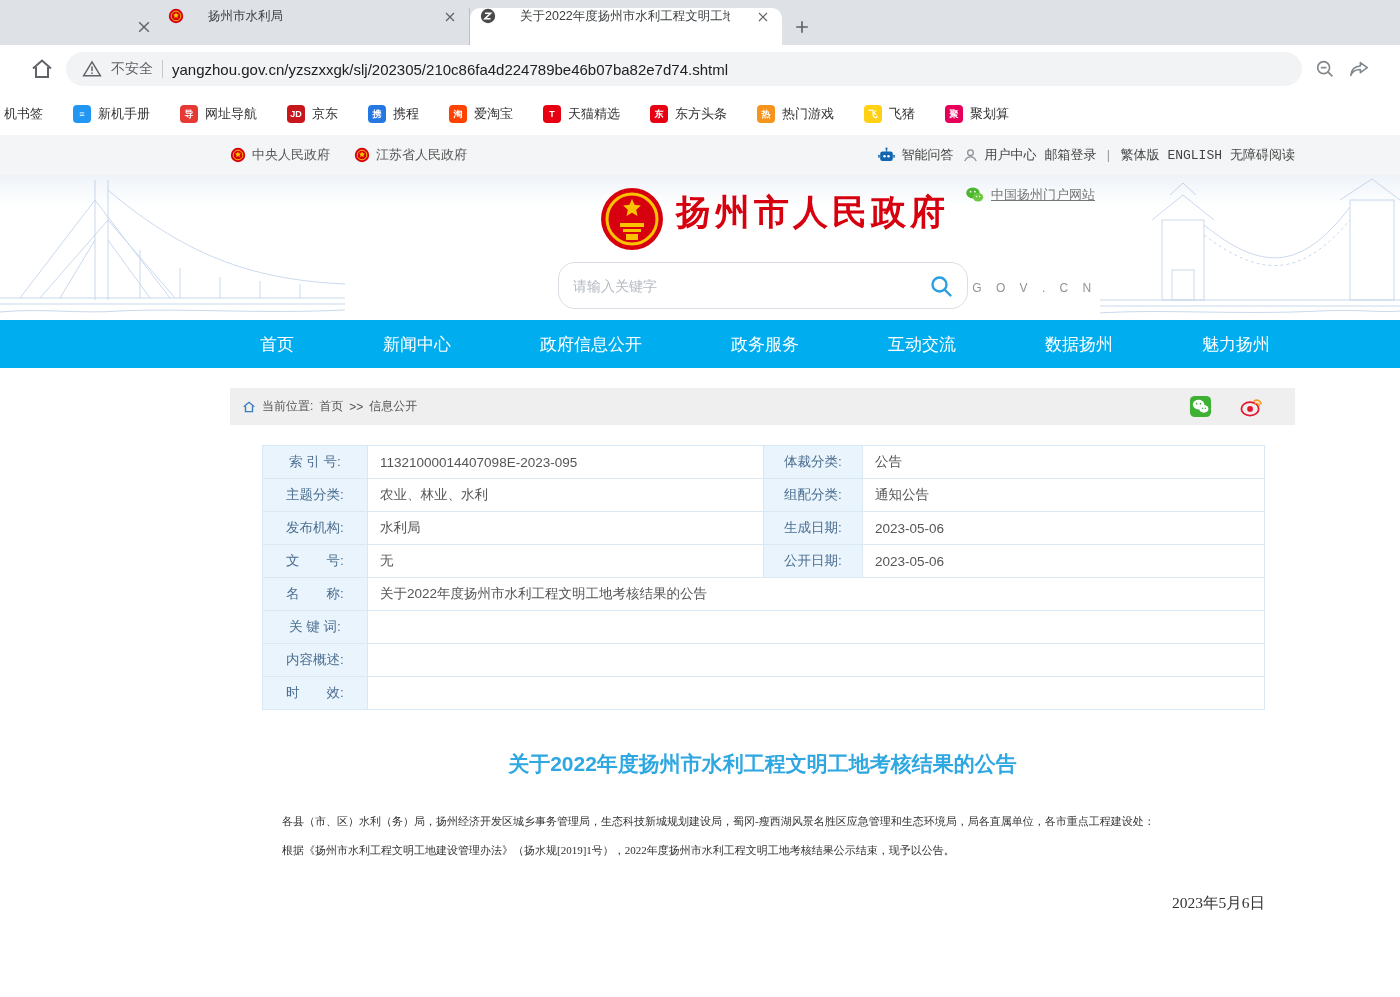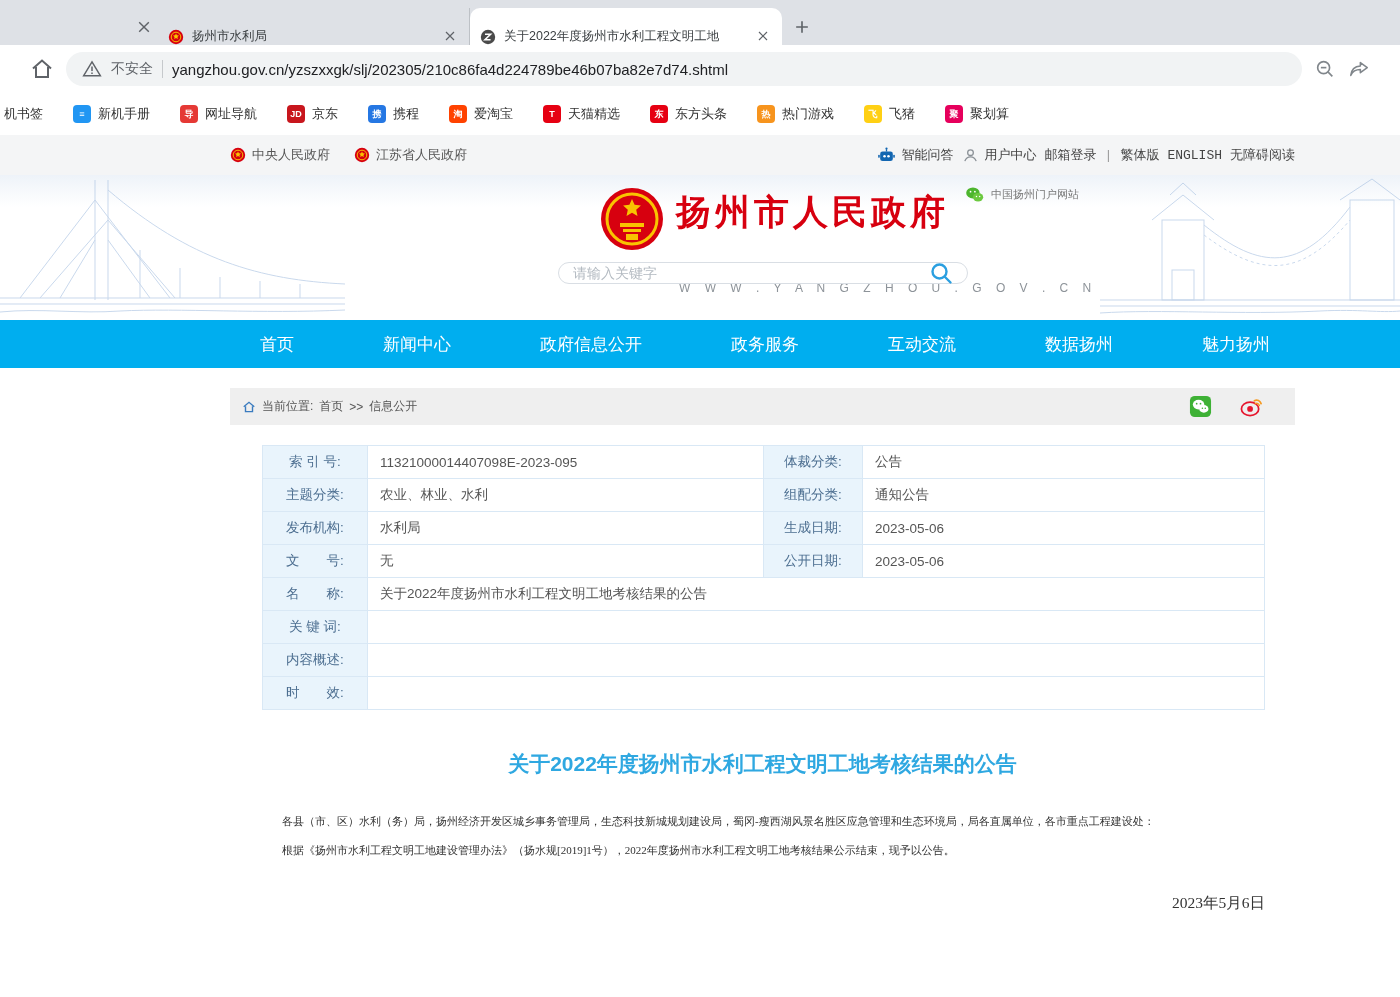--- a/index.html
+++ b/index.html
@@ -2,21 +2,21 @@
 <html><head>
 <meta charset="utf-8">
 <style>
   * { margin:0; padding:0; box-sizing:border-box; }
   html,body { width:1400px; height:997px; overflow:hidden; background:#fff;
     font-family:"Liberation Sans","DejaVu Sans",sans-serif; }
 
   
   .tabbar { height:45px; background:#dee1e6; display:flex; align-items:flex-end; padding:0 8px; }
   .tab-close-lone { width:28px; height:36px; display:flex; align-items:center; justify-content:center; margin-left:122px; cursor:pointer; }
-  .tab { height:37px; width:312px; display:flex; align-items:flex-end; gap:8px; padding:0 10px; color:#3c4043; font-size:12.5px; }
+  .tab { height:37px; width:312px; display:flex; align-items:flex-start; gap:24px; padding:0 10px; color:#3c4043; font-size:12.5px; }
   .tab.inactive { border-right:1px solid #bdc1c6; }
   .tab.active { background:#fff; border-radius:10px 10px 0 0; border-right:none; }
   .tab .title { flex:1; white-space:nowrap; overflow:hidden; }
   .tab .x { width:18px; height:18px; display:flex; align-items:center; justify-content:center; border-radius:50%; cursor:pointer; flex:0 0 auto; }
   .favicon { width:16px; height:16px; flex:0 0 auto; }
   .newtab { width:28px; height:28px; margin:0 0 4px 6px; display:flex; align-items:center; justify-content:center; cursor:pointer; }
 
   .urlbar { height:48px; background:#fff; display:flex; align-items:center; padding:0 30px; gap:12px; }
   .homeico { width:24px; height:24px; cursor:pointer; }
   .omnibox { flex:1; height:34px; background:#f1f3f4; border-radius:17px; display:flex; align-items:center; padding:0 16px; gap:9px; }
@@ -40,22 +40,22 @@
   .gov-sep { color:#999; }
 
   
   .banner { height:145px; position:relative; background:linear-gradient(#eef3f9 0%, #ffffff 22%); overflow:hidden; }
   .art { position:absolute; bottom:0; opacity:.55; pointer-events:none; }
   .art-left { left:0; }
   .art-right { right:0; }
   .logo-emblem { position:absolute; left:600px; top:12px; width:64px; height:64px; }
   .site-name { position:absolute; left:676px; top:14px; font-size:35px; font-weight:bold; color:#d7000f; letter-spacing:4px; white-space:nowrap; }
   .site-url { position:absolute; left:679px; top:62px; font-size:12px; color:#8d9399; letter-spacing:5.5px; white-space:nowrap;margin-top:44px; }
-  .portal { position:absolute; left:965px; top:10px; display:flex; align-items:center; gap:7px; font-size:11px; color:#777; }
-  .searchbox { position:absolute; left:558px; top:87px; width:410px; height:22px; background:#fff;
+  .portal { position:absolute; left:965px; top:10px; display:flex; align-items:center; gap:7px; font-size:13px; color:#777;text-decoration:underline; }
+  .searchbox { position:absolute; left:558px; top:87px; width:410px; height:47px; background:#fff;
     border:1px solid #d9dee4; border-radius:17px; display:flex; align-items:center; padding:0 14px; }
   .searchbox input { flex:1; border:none; outline:none; background:transparent; font-size:14px; color:#333;
     font-family:"Liberation Sans","DejaVu Sans",sans-serif; }
   .searchbox input::placeholder { color:#b3bac1; }
   .search-btn { width:24px; height:24px; cursor:pointer; }
 
   
   .mainnav { height:48px; background:#00aeef; display:flex; align-items:center; }
   .mainnav-inner { width:1010px; margin-left:260px; display:flex; justify-content:space-between; }
   .nav-item { color:#fff; font-size:17px; cursor:pointer; white-space:nowrap; }

